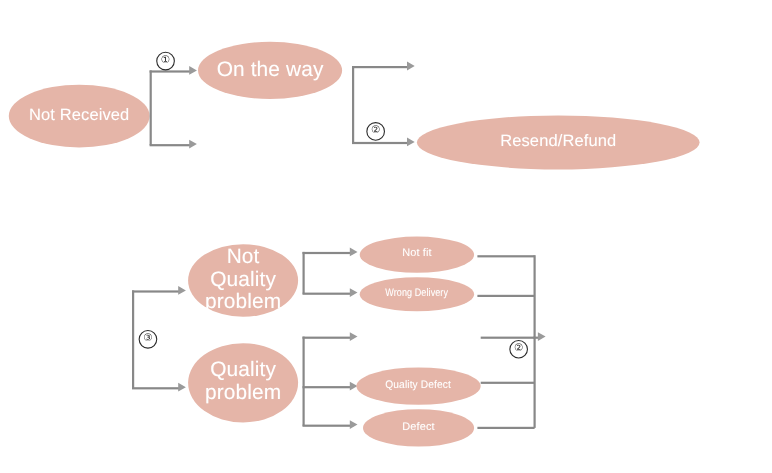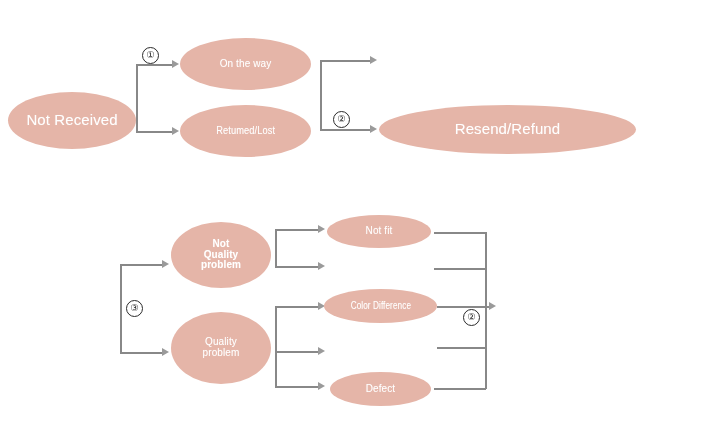--- a/index.html
+++ b/index.html
@@ -34,21 +34,21 @@
     text-shadow: 0 0 1px rgba(255,255,255,0.35);
     user-select: none;
   }
   .node-label {
     display: block;
     padding: 0 6px;
     white-space: pre-line;
   }
   
   .n-lg   { font-size: 15px; }
-  .n-md   { font-size: 10px; }
+  .n-md   { font-size: 19px; }
   .n-sm   { font-size: 10px; }
   .n-narrow .node-label {
     transform: scaleX(0.82);
     transform-origin: center center;
     white-space: nowrap;
   }
   .n-squeeze .node-label {
     transform: scaleX(0.93);
     transform-origin: center center;
     white-space: nowrap;
@@ -84,40 +84,37 @@
     text-align: center;
     background: #ffffff;
     font-family: "Liberation Sans", sans-serif;
   }
 </style>
 </head>
 <body>
 
 <div id="canvas">
 
-  <div class="node n-lg" style="left:8px; top:92px; width:128px; height:57px;">
+  <div class="node n-lg" style="left:8px; top:77px; width:128px; height:57px;">
     <span class="node-label">Not Received</span>
   </div>
 
   <div class="ln ln-h" style="left:136px; top:104px; width:0px;"></div>
   <div class="ln ln-v" style="left:136px; top:64px; height:68px;"></div>
   <div class="ln ln-h" style="left:136px; top:64px; width:37px;"></div>
   <div class="arrow" style="left:172px; top:60px;"></div>
   <div class="ln ln-h" style="left:136px; top:131px; width:37px;"></div>
   <div class="arrow" style="left:172px; top:127px;"></div>
 
   <div class="marker" style="left:142px; top:47px;">①</div>
 
   <div class="node n-md" style="left:180px; top:38px; width:131px; height:52px;">
     <span class="node-label">On the way</span>
   </div>
 
-  <div class="node n-md n-squeeze" style="left:180px; top:105px; width:131px; height:52px;">
-    <span class="node-label">Retumed/Lost</span>
-  </div>
 
   <div class="ln ln-v" style="left:320px; top:60px; height:70px;"></div>
   <div class="ln ln-h" style="left:320px; top:60px; width:51px;"></div>
   <div class="arrow" style="left:370px; top:56px;"></div>
   <div class="ln ln-h" style="left:320px; top:129px; width:51px;"></div>
   <div class="arrow" style="left:370px; top:125px;"></div>
 
   <div class="marker" style="left:333px; top:111px;">②</div>
 
 
@@ -127,21 +124,21 @@
 
 
   <div class="ln ln-v" style="left:120px; top:264px; height:89px;"></div>
   <div class="ln ln-h" style="left:120px; top:264px; width:43px;"></div>
   <div class="arrow" style="left:162px; top:260px;"></div>
   <div class="ln ln-h" style="left:120px; top:352px; width:43px;"></div>
   <div class="arrow" style="left:162px; top:348px;"></div>
 
   <div class="marker" style="left:126px; top:300px;">③</div>
 
-  <div class="node n-md" style="left:171px; top:222px; width:100px; height:66px;font-weight:bold;">
+  <div class="node n-md" style="left:171px; top:222px; width:100px; height:66px;">
     <span class="node-label">Not
 Quality
 problem</span>
   </div>
 
   <div class="node n-md" style="left:171px; top:312px; width:100px; height:72px;">
     <span class="node-label">Quality
 problem</span>
   </div>
 
@@ -156,25 +153,28 @@
   <div class="arrow" style="left:318px; top:302px;"></div>
   <div class="ln ln-h" style="left:275px; top:351px; width:44px;"></div>
   <div class="arrow" style="left:318px; top:347px;"></div>
   <div class="ln ln-h" style="left:275px; top:386px; width:44px;"></div>
   <div class="arrow" style="left:318px; top:382px;"></div>
 
   <div class="node n-sm" style="left:327px; top:215px; width:104px; height:33px;">
     <span class="node-label">Not fit</span>
   </div>
 
-
-  <div class="node n-sm n-narrow" style="left:324px; top:289px; width:113px; height:34px;">
-    <span class="node-label">Color Difference</span>
+  <div class="node n-sm n-narrow" style="left:327px; top:252px; width:104px; height:31px;">
+    <span class="node-label">Wrong Delivery</span>
   </div>
 
+
+  <div class="node n-sm n-squeeze" style="left:324px; top:334px; width:113px; height:34px;">
+    <span class="node-label">Quality Defect</span>
+  </div>
 
   <div class="node n-sm" style="left:330px; top:372px; width:101px; height:34px;">
     <span class="node-label">Defect</span>
   </div>
 
   <div class="ln ln-h" style="left:434px; top:232px; width:52px;"></div>
   <div class="ln ln-h" style="left:434px; top:268px; width:52px;"></div>
   <div class="ln ln-h" style="left:437px; top:306px; width:49px;"></div>
   <div class="ln ln-h" style="left:437px; top:347px; width:49px;"></div>
   <div class="ln ln-h" style="left:434px; top:388px; width:52px;"></div>

